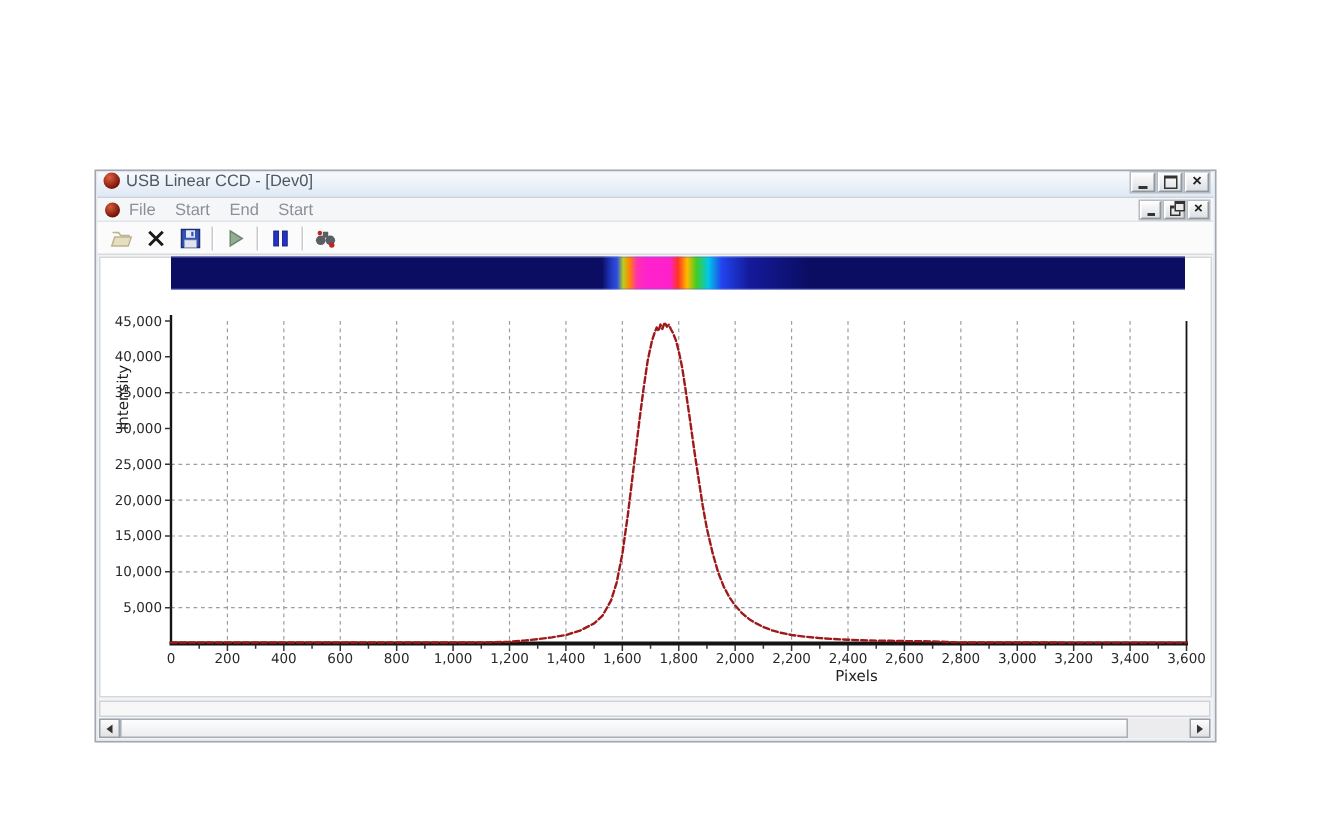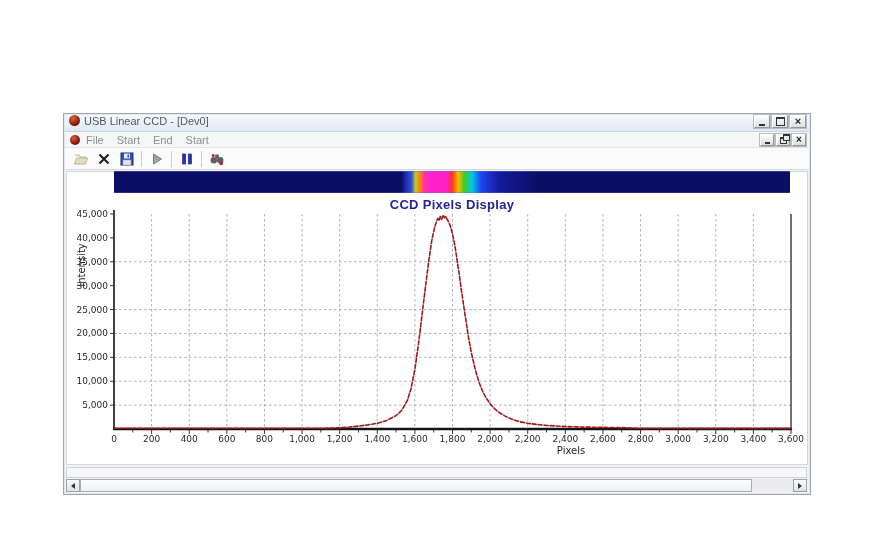--- a/index.html
+++ b/index.html
@@ -160,21 +160,20 @@
         <circle cx="4.8" cy="9.2" r="3.2" fill="#5a5f64"></circle>
         <circle cx="11.2" cy="9.2" r="3.2" fill="#5a5f64"></circle>
         <circle cx="4.2" cy="4.4" r="1.5" fill="#c42222"></circle>
         <circle cx="12.2" cy="12.4" r="1.8" fill="#c42222"></circle>
       </svg>
     </button>
   </div>
 
   <div class="client"></div>
   <div class="spectrum-bar" id="spectrum" style="background: linear-gradient(90deg, rgb(11, 13, 98) 0%, rgb(11, 13, 98) 42.5%, rgb(30, 52, 184) 43.3%, rgb(48, 80, 224) 44%, rgb(184, 208, 32) 44.6%, rgb(255, 136, 0) 45.2%, rgb(255, 51, 170) 45.9%, rgb(255, 34, 204) 46.8%, rgb(255, 34, 204) 49.2%, rgb(255, 51, 34) 50%, rgb(255, 187, 0) 50.9%, rgb(68, 204, 34) 51.8%, rgb(0, 200, 232) 53%, rgb(34, 68, 238) 54.3%, rgb(20, 26, 154) 57%, rgb(11, 13, 98) 63%, rgb(11, 13, 98) 100%);"></div>
-  <div class="chart-title">CCD Pixels Display</div>
   <svg id="chart-svg" width="735" height="252">
       <line x1="80.61111111111111" y1="7" x2="80.61111111111111" y2="222" class="grid"></line>
       <line x1="118.22222222222223" y1="7" x2="118.22222222222223" y2="222" class="grid"></line>
       <line x1="155.83333333333331" y1="7" x2="155.83333333333331" y2="222" class="grid"></line>
       <line x1="193.44444444444446" y1="7" x2="193.44444444444446" y2="222" class="grid"></line>
       <line x1="231.05555555555554" y1="7" x2="231.05555555555554" y2="222" class="grid"></line>
       <line x1="268.66666666666663" y1="7" x2="268.66666666666663" y2="222" class="grid"></line>
       <line x1="306.27777777777777" y1="7" x2="306.27777777777777" y2="222" class="grid"></line>
       <line x1="343.8888888888889" y1="7" x2="343.8888888888889" y2="222" class="grid"></line>
       <line x1="381.5" y1="7" x2="381.5" y2="222" class="grid"></line>

